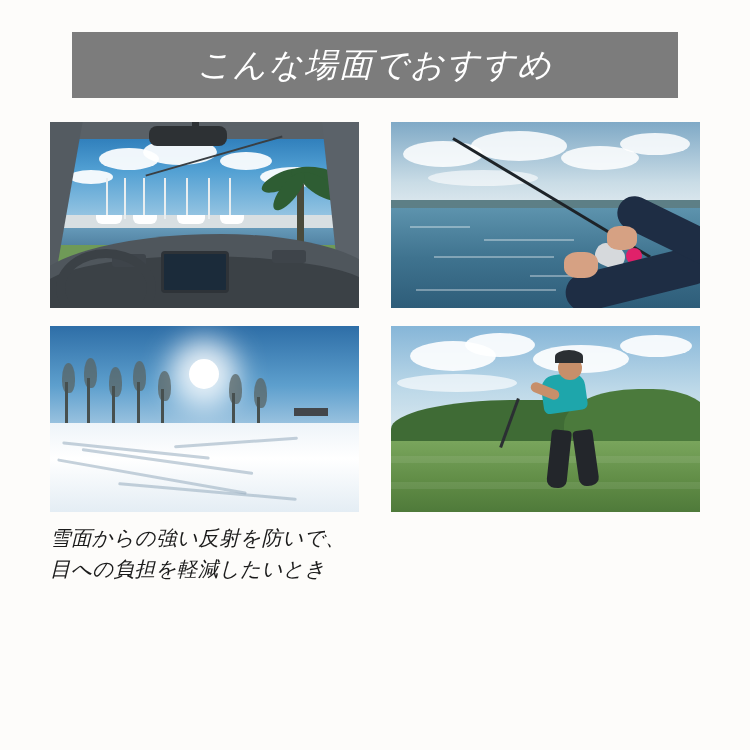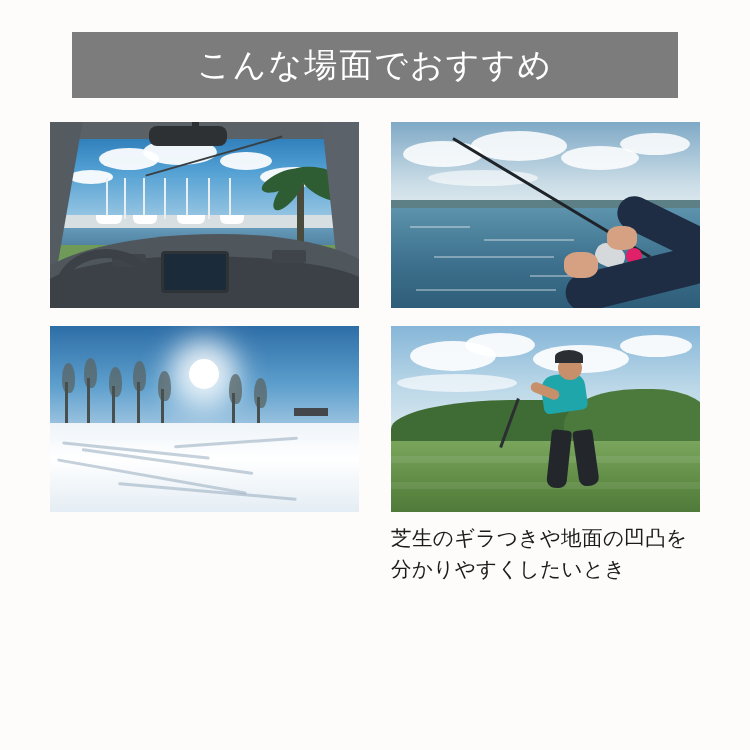--- a/index.html
+++ b/index.html
@@ -12,20 +12,21 @@
     height: 750px;
     background: #fdfcfa;
     font-family: "Liberation Sans", "DejaVu Sans", sans-serif;
     overflow: hidden;
   }
   .page {
     position: relative;
     width: 750px;
     height: 750px;
     box-sizing: border-box;
+    font-style: italic;
   }
 
   
   .banner {
     position: absolute;
     left: 72px;
     top: 32px;
     width: 606px;
     height: 66px;
     background: #7c7c7c;
@@ -319,20 +320,21 @@
         <div class="hut-roof" style="left:79%;top:44%;width:34px;height:8px;"></div>
         <div class="hut" style="left:81%;top:52%;width:28px;height:12px;"></div>
 
         <div class="snow-field"></div>
         <div class="track" style="left:4%;top:66%;width:48%;transform:rotate(6deg);"></div>
         <div class="track" style="left:10%;top:72%;width:56%;transform:rotate(8deg);"></div>
         <div class="track" style="left:2%;top:80%;width:62%;transform:rotate(10deg);"></div>
         <div class="track" style="left:22%;top:88%;width:58%;transform:rotate(5deg);"></div>
         <div class="track" style="left:40%;top:62%;width:40%;transform:rotate(-4deg);"></div>
       </div>
+      <div class="caption">雪面からの強い反射を防いで、目への負担を軽減したいとき</div>
     </div>
 
     <div class="card">
       <div class="thumb scene-golf">
         <div class="golf-sky"></div>
         <div class="golf-cloud" style="left:6%;top:8%;width:86px;height:30px;"></div>
         <div class="golf-cloud" style="left:24%;top:4%;width:70px;height:24px;"></div>
         <div class="golf-cloud" style="left:46%;top:10%;width:96px;height:28px;"></div>
         <div class="golf-cloud" style="left:74%;top:5%;width:72px;height:22px;"></div>
         <div class="golf-cloud" style="left:2%;top:26%;width:120px;height:18px;opacity:.65;"></div>
@@ -344,17 +346,16 @@
         <div class="fairway-stripe" style="left:0;top:84%;width:100%;"></div>
 
         <div class="golfer-legs" style="left:51%;top:56%;width:20px;height:58px;transform:rotate(6deg);"></div>
         <div class="golfer-legs" style="left:60%;top:56%;width:20px;height:56px;transform:rotate(-8deg);"></div>
         <div class="golfer-torso" style="left:49%;top:26%;width:44px;height:38px;transform:rotate(-8deg);"></div>
         <div class="golfer-head" style="left:54%;top:16%;width:24px;height:24px;"></div>
         <div class="golfer-cap" style="left:53%;top:13%;width:28px;height:13px;"></div>
         <div class="golfer-arm" style="left:45%;top:32%;width:30px;height:10px;transform:rotate(22deg);"></div>
         <div class="club" style="left:38%;top:38%;width:3px;height:52px;transform:rotate(20deg);"></div>
       </div>
-      <div class="caption">芝生のギラつきや地面の凹凸を分かりやすくしたいとき</div>
     </div>
 
   </div>
 </div>
 
 </body></html>

